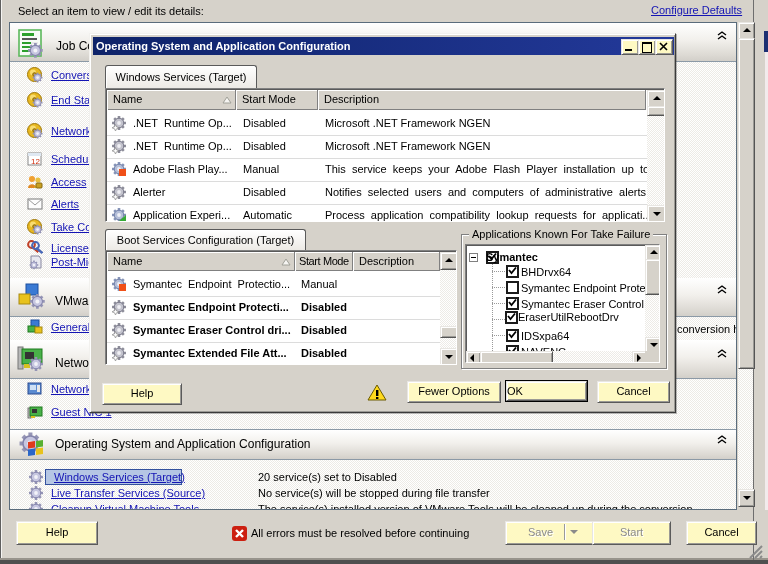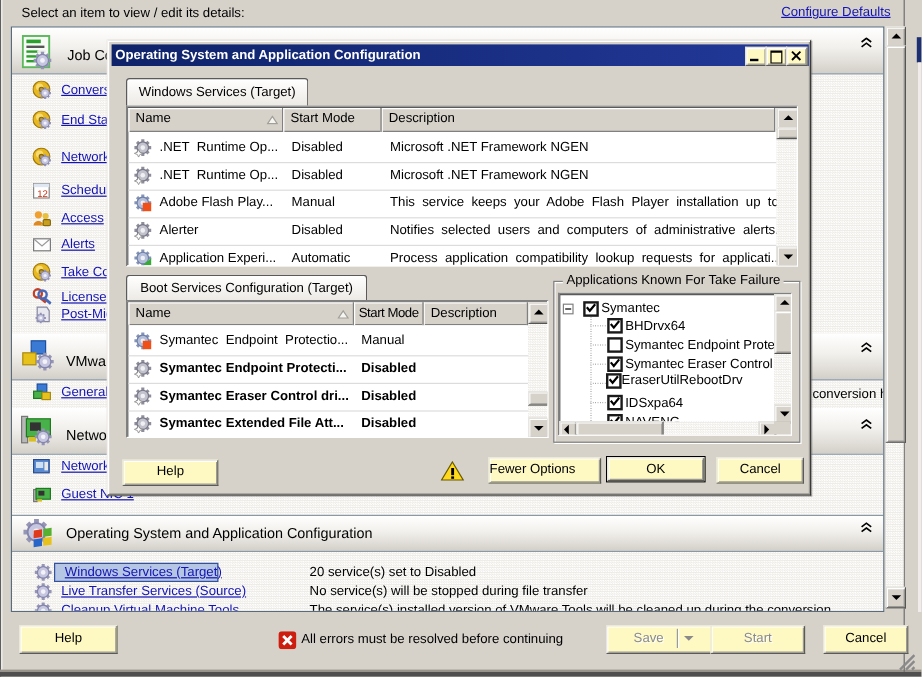--- a/index.html
+++ b/index.html
@@ -397,21 +397,21 @@
     <div class="abs" style="left:3px;top:9px;width:195px;height:119px;background:#fff;border:1px solid;border-color:#808080 #fff #fff #808080;box-shadow:inset 1px 1px 0 #5a5a5a;box-sizing:border-box;overflow:hidden;">
 
       <div class="abs" style="left:26px;top:17px;width:1px;height:89px;background-image:linear-gradient(#9a9a9a 50%,transparent 0);background-size:1px 2px;"></div>
 
       <div class="abs" style="left:3px;top:8px;width:9px;height:9px;background:#fff;border:1px solid #808080;box-sizing:border-box;"></div>
       <div class="abs" style="left:5px;top:12px;width:5px;height:1px;background:#000;"></div>
       <div class="abs cb" style="left:20px;top:6px;border-width:2px;border-color:#1a1a1a;"></div>
       <svg class="abs" width="11" height="10" style="left:21px;top:7px;">
           <path d="M2 4 L4.5 7 L9 1.5" stroke="#000" stroke-width="1.8" fill="none"></path>
         </svg>
-      <div class="abs" style="left:35px;top:6px;">Symantec</div>
+      <div class="abs" style="left:20px;top:6px;font-weight:bold;">Symantec</div>
 
       <div class="abs" style="left:26px;top:26px;width:14px;height:1px;background-image:linear-gradient(90deg,#9a9a9a 50%,transparent 0);background-size:2px 1px;"></div>
       <div class="abs cb" style="left:40px;top:20px;border-width:2px;border-color:#1a1a1a;"></div>
       <svg class="abs" width="11" height="10" style="left:41px;top:21px;">
           <path d="M2 4 L4.5 7 L9 1.5" stroke="#000" stroke-width="1.8" fill="none"></path>
         </svg>
       <div class="abs" style="left:55px;top:21px;white-space:nowrap;">BHDrvx64</div>
       <div class="abs" style="left:26px;top:42px;width:14px;height:1px;background-image:linear-gradient(90deg,#9a9a9a 50%,transparent 0);background-size:2px 1px;"></div>
       <div class="abs cb" style="left:40px;top:36px;border-width:2px;border-color:#1a1a1a;"></div>
       <div class="abs" style="left:55px;top:37px;white-space:nowrap;">Symantec Endpoint Protec</div>
@@ -460,18 +460,18 @@
       <div class="abs" style="left:179px;top:106px;width:16px;height:13px;background:#d6d2ca;"></div>
     </div>
   </div>
 
   <div class="abs btn" style="left:12px;top:349px;width:78px;height:20px;text-align:center;line-height:18px;">Help</div>
   <svg class="abs" width="20" height="17" style="left:277px;top:350px;">
     <path d="M10 1 L19 16 L1 16 Z" fill="#ffd91c" stroke="#6a5a00"></path>
     <rect x="9" y="6" width="2.4" height="6" fill="#000"></rect>
     <rect x="9" y="13" width="2.4" height="2" fill="#000"></rect>
   </svg>
-  <div class="abs btn" style="left:317px;top:347px;width:92px;height:20px;line-height:18px;">Fewer Options</div>
+  <div class="abs btn" style="left:317px;top:347px;width:92px;height:20px;text-align:center;line-height:18px;">Fewer Options</div>
   <div class="abs" style="left:415px;top:346px;width:83px;height:22px;border:1px solid #000;box-sizing:border-box;">
-      <div class="btn" style="width:100%;height:100%;text-align:center;line-height:18px;box-sizing:border-box;">OK</div>
+      <div class="btn" style="width:100%;height:100%;line-height:18px;box-sizing:border-box;">OK</div>
     </div>
   <div class="abs btn" style="left:507px;top:347px;width:71px;height:20px;text-align:center;line-height:18px;">Cancel</div>
 </div>
 
 </body></html>

